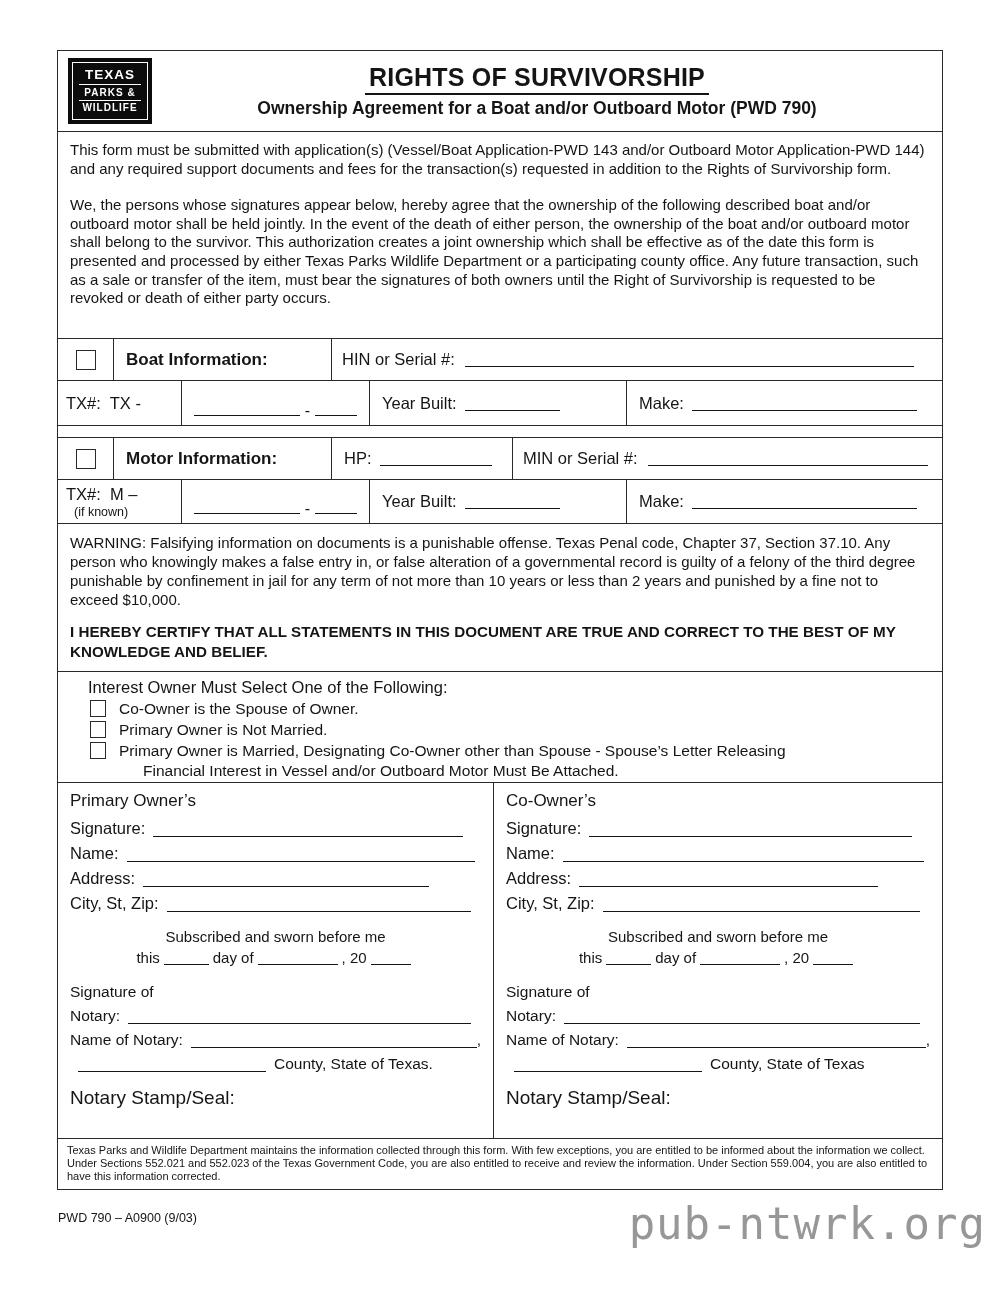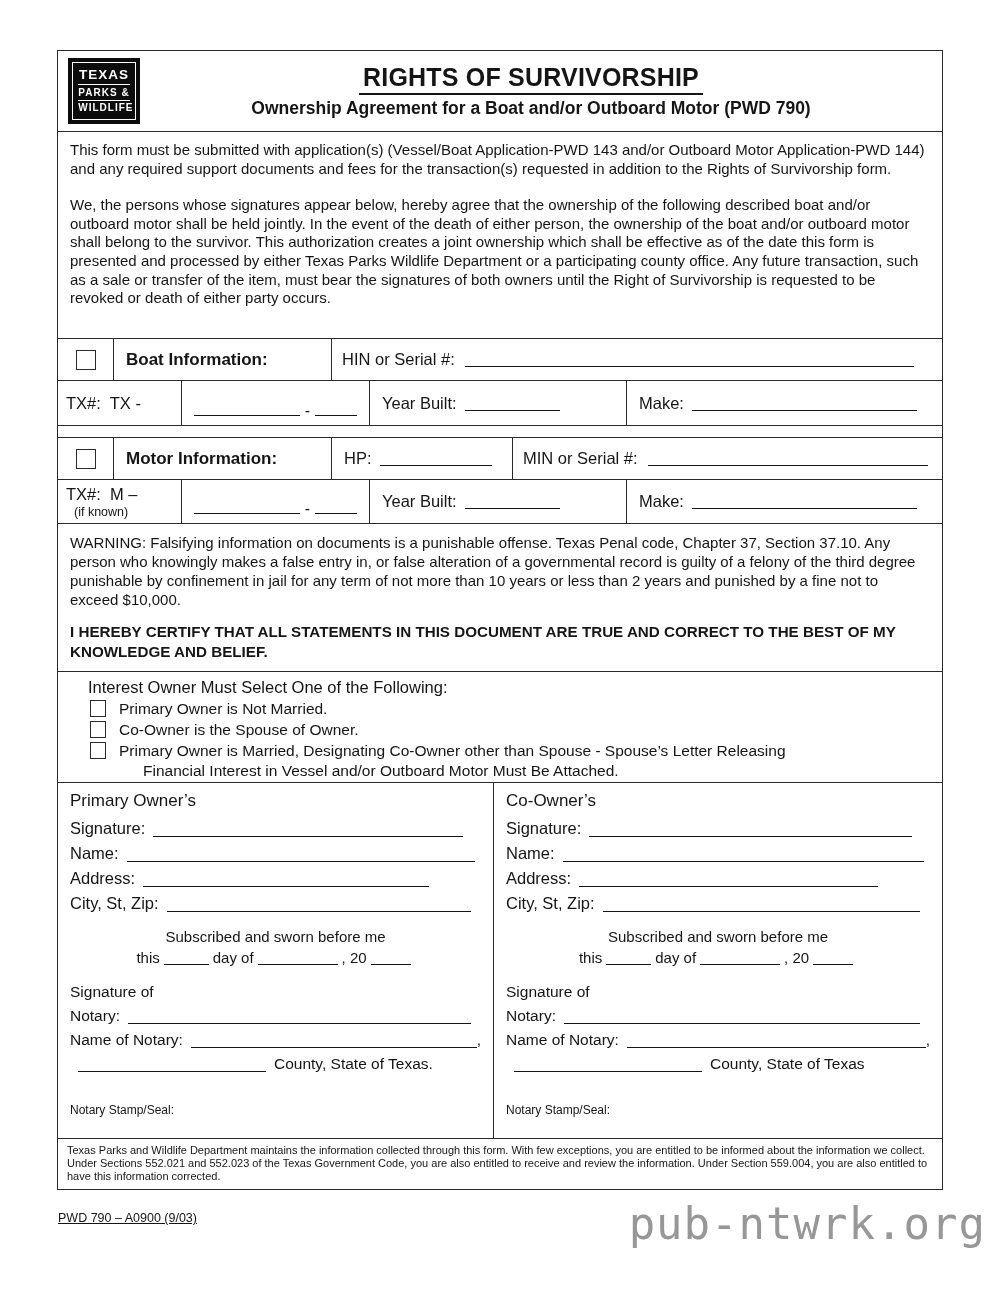--- a/index.html
+++ b/index.html
@@ -11,21 +11,21 @@
   .form-box{
     position:absolute;left:57px;top:50px;width:886px;height:1140px;
     border:1.6px solid #2a2a2a;box-sizing:border-box;background:#fff;
   }
   .sec{border-top:1.6px solid #2a2a2a;box-sizing:border-box;}
   .sec:first-child{border-top:none;}
 
   
   .hdr{height:80px;display:flex;align-items:center;}
   .logo{
-    margin-left:10px;width:72px;height:66px;background:#0c0c0c;border:1.8px solid #0c0c0c;
+    margin-left:10px;width:84px;height:66px;background:#0c0c0c;border:1.8px solid #0c0c0c;
     box-sizing:border-box;padding:3px;flex:0 0 auto;
   }
   .logo-inner{
     width:100%;height:100%;box-sizing:border-box;border:1.6px solid #fff;background:#0c0c0c;
     display:flex;flex-direction:column;justify-content:space-evenly;align-items:center;padding:2px 3px;
   }
   .logo-word{color:#fff;font-weight:bold;text-align:center;width:92%;
     border-bottom:1.4px solid #fff;padding-bottom:2px;letter-spacing:1px;}
   .logo-word.l1{font-size:13.5px;}
   .logo-word.l2,.logo-word.l3{font-size:10px;}
@@ -94,27 +94,27 @@
   .frow .mr-addr{margin-right:52px;}
   .frow .mr-city{margin-right:10px;}
   .sworn{margin-top:15px;text-align:center;font-size:15px;}
   .sworn-l2{display:flex;justify-content:center;align-items:flex-end;margin-top:4px;}
   .sworn-l2 span{white-space:pre;}
   .sworn-l2 .blank{margin:0 4px 1px 4px;}
   .w45{width:45px;}.w80{width:80px;}.w40{width:40px;}
   .notary{margin-top:17px;font-size:15.5px;}
   .notary .frow{height:24px;font-size:15.5px;}
   .county-blank{width:188px;margin:0 8px 1px 0;}
-  .stamp{margin-top:30px;font-size:12px;}
+  .stamp{margin-top:14px;font-size:19px;}
 
   
   .fine{height:47px;padding:5px 9px 0 9px;font-size:11px;line-height:13.2px;}
 
   
-  .footer-num{position:absolute;left:58px;top:1211px;font-size:12.5px;text-decoration:underline;}
+  .footer-num{position:absolute;left:58px;top:1211px;font-size:12.5px;}
   .watermark{
     position:absolute;right:12px;top:1198px;font-family:"DejaVu Sans Mono",monospace;
     font-size:44px;color:#979797;letter-spacing:1px;font-weight:normal;
   }
 </style>
 </head>
 <body>
 
 <div class="form-box">
 
@@ -204,25 +204,25 @@
 
   <div class="sec warn">
     <div>WARNING: Falsifying information on documents is a punishable offense.  Texas Penal code, Chapter 37, Section 37.10. Any person who knowingly makes a false entry in, or false alteration of a governmental record is guilty of a felony of the third degree punishable by confinement in jail for any term of not more than 10 years or less than 2 years and punished by a fine not to exceed $10,000.</div>
     <div class="certify">I HEREBY CERTIFY THAT ALL STATEMENTS IN THIS DOCUMENT ARE TRUE AND CORRECT TO THE BEST OF MY KNOWLEDGE AND BELIEF.</div>
   </div>
 
   <div class="sec select-sec">
     <div class="select-heading">Interest Owner Must Select One of the Following:</div>
     <div class="opt">
       <div class="cb2"></div>
-      <span>Primary Owner is Not Married.</span>
+      <span>Co-Owner is the Spouse of Owner.</span>
     </div>
     <div class="opt">
       <div class="cb2"></div>
-      <span>Co-Owner is the Spouse of Owner.</span>
+      <span>Primary Owner is Not Married.</span>
     </div>
     <div class="opt">
       <div class="cb2"></div>
       <span>Primary Owner is Married, Designating Co-Owner other than Spouse - Spouse’s Letter Releasing</span>
     </div>
     <div class="opt-cont">Financial Interest in Vessel and/or Outboard Motor Must Be Attached.</div>
   </div>
 
   <div class="sec cols">
 

